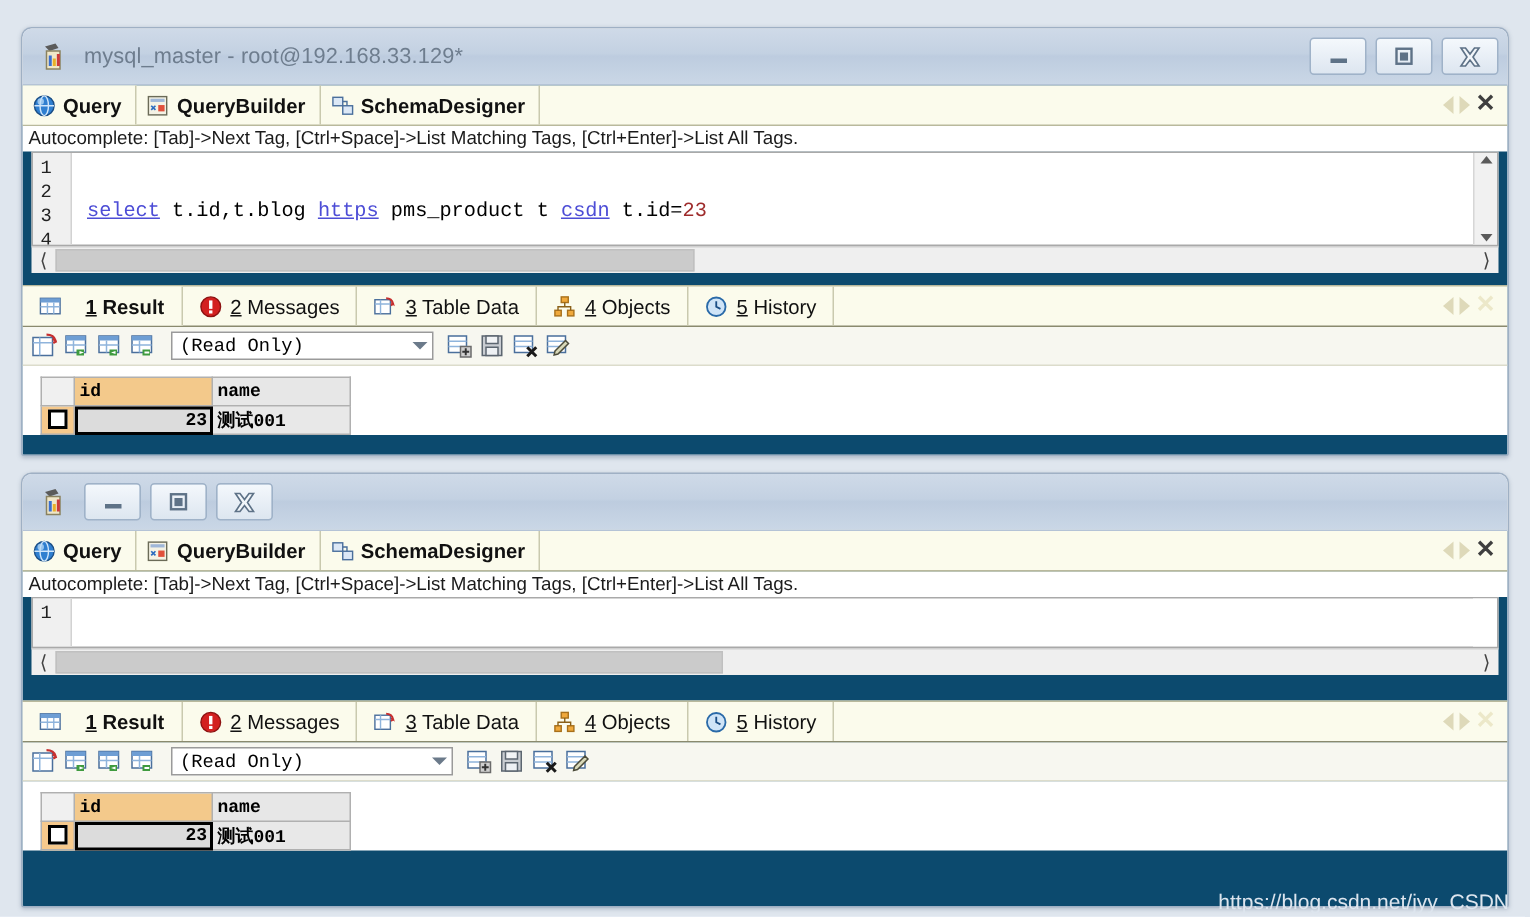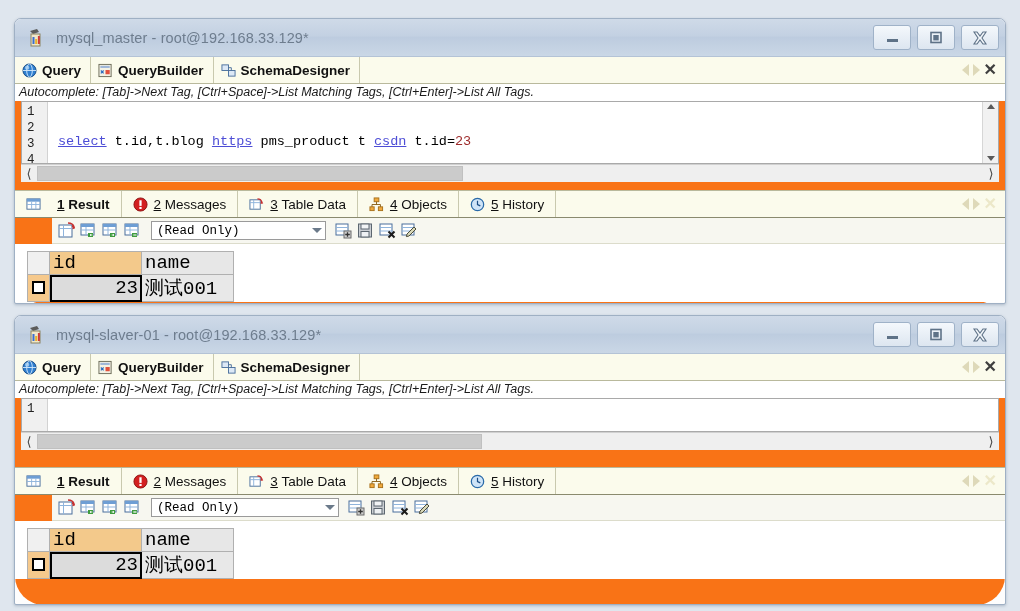--- a/index.html
+++ b/index.html
@@ -43,21 +43,21 @@
   }
   .win-btns { display: flex; gap: 6px; flex: 0 0 auto; }
   .win-btn {
     width: 38px; height: 25px;
     background: linear-gradient(to bottom, #f4f8fc, #dde6f0);
     border: 1px solid #9fb2c8;
     border-radius: 3px;
     display: flex; align-items: center; justify-content: center;
     cursor: pointer;
   }
-  .win-body { background: #f97316; position: relative; border-radius: 29px; }
+  .win-body { background: #0c4a6e; position: relative; }
 
   
   .tabstrip {
     display: flex; align-items: stretch;
     background: #fbfbec;
     border-bottom: 1px solid #b9b99c;
     height: 27px;
     position: relative;
   }
   .tab {
@@ -77,21 +77,20 @@
   .navarrow.l { border-top: 6px solid transparent; border-bottom: 6px solid transparent; border-right: 7px solid #ded9b9;}
   .navarrow.r { border-top: 6px solid transparent; border-bottom: 6px solid transparent; border-left: 7px solid #ded9b9;}
   .tabclose { font-size: 16px; line-height: 1; cursor: pointer; font-weight: bold; }
 
   .hintbar {
     font-size: 12.5px; color: #1b1b1b;
     padding: 1px 0 1px 4px;
     background: #fff;
     white-space: nowrap; overflow: hidden;
     height: 17px;
-    font-style: italic;
   }
 
   
   .editor-wrap {
     border: 1px solid #a9a9a9;
     background: #fff;
     display: flex;
     position: relative;
   }
   .editor-main { flex: 1 1 auto; display: flex; overflow: hidden; }
@@ -157,40 +156,39 @@
     border-right: 1px solid #c9c9ae; cursor: pointer; white-space: nowrap;
   }
   .res-tab.active { font-weight: bold; background: #fbfbec; gap: 16px; }
   .res-tab u { text-decoration: underline; }
 
   .res-toolbar {
     display: flex; align-items: center; gap: 4px;
     padding: 3px 6px; background: #f7f7f0;
     border-bottom: 1px solid #dcdccb;
     height: 26px;
-    margin-left: 37px;
   }
   .tb-ic { width: 18px; height: 17px; cursor: pointer; display:block;}
   .combo {
     width: 175px; height: 19px;
     border: 1px solid #9a9a9a; background: #fff;
     display: flex; align-items: center; justify-content: space-between;
     font-family: "Liberation Mono", monospace;
     font-size: 12.5px; color: #000;
     padding: 0 3px 0 5px; margin: 0 5px; cursor: pointer;
   }
   .combo .chev { width:0;height:0;border-left:5px solid transparent;border-right:5px solid transparent;border-top:5px solid #6b7a8a;}
 
   
   .gridhost { background: #fff; padding: 7px 0 0 12px; }
   table.grid { border-collapse: collapse; font-size: 13px; }
   table.grid th, table.grid td {
     border: 1px solid #b0b0b0;
     font-family: "Liberation Mono", monospace;
-    font-size: 19px; font-weight: normal;
+    font-size: 12px; font-weight: bold;
     height: 19px; padding: 0 3px;
   }
   th.corner { width: 22px; background: #f0f0f0; border-color:#b0b0b0; }
   th.col-sel { background: #f3c98b; text-align: left; color:#000; width: 92px; }
   th.col { background: #e7e7e7; text-align: left; color:#000; width: 92px; }
   td.rowhdr {
     background: #f6c98c; text-align: center; padding: 0;
     vertical-align: middle;
   }
   td.rowhdr .chk {
@@ -435,21 +433,20 @@
 
   <div class="window" style="left:14px; top:315px; width:992px; height:290px;">
     <div class="win-top">
       <svg class="win-icon" viewBox="0 0 20 20">
         <path d="M3 3 L10 1 L12 4 L6 6 Z" fill="#5b5b5b"></path>
         <rect x="4" y="6" width="9" height="12" fill="#f0e7c8" stroke="#8a8260"></rect>
         <rect x="5.5" y="9" width="2" height="7" fill="#3a6fd0"></rect>
         <rect x="8.2" y="11" width="2" height="5" fill="#e8b02a"></rect>
         <rect x="10.9" y="8" width="2" height="8" fill="#cc3a3a"></rect>
       </svg>
-      <div class="win-title">mysql-slaver-01 - root@192.168.33.129*</div>
       <div class="win-btns">
         <div class="win-btn">
           <svg width="13" height="12" viewBox="0 0 13 12">
               <rect x="1" y="7" width="11" height="3" fill="#5e7287"></rect>
             </svg>
         </div>
         <div class="win-btn">
           <svg width="14" height="13" viewBox="0 0 14 13">
             <rect x="2" y="1.5" width="10" height="10" fill="none" stroke="#5e7287" stroke-width="1.6"></rect>
             <rect x="4.3" y="4" width="5.4" height="5.4" fill="#5e7287"></rect>
@@ -636,13 +633,14 @@
             <td class="cell-sel">23</td>
             <td class="cell">测试001</td>
           </tr>
         </tbody>
           </table>
       </div>
 
     </div>
   </div>
 
+  <div class="watermark">https://blog.csdn.net/jyy_CSDN</div>
 </div>
 
 </body></html>

